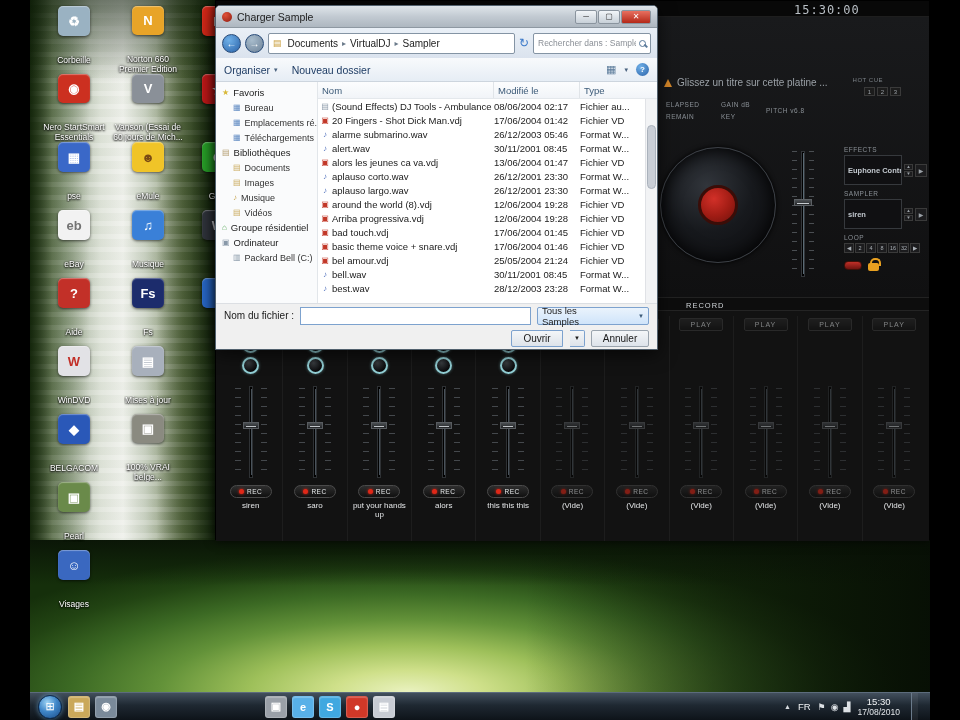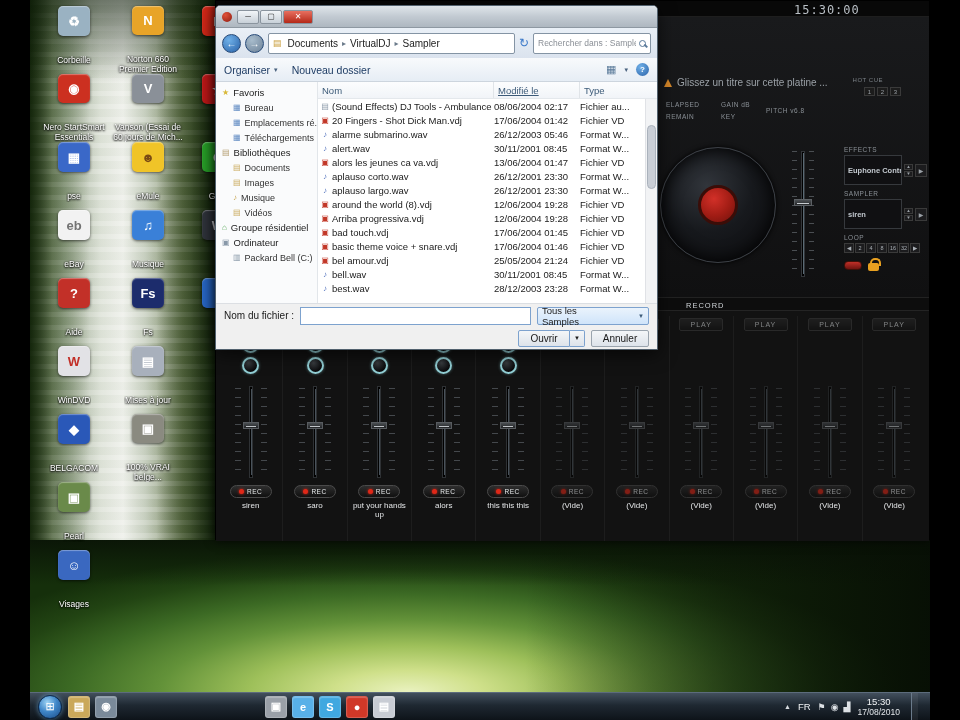--- a/index.html
+++ b/index.html
@@ -142,21 +142,21 @@
     color:#fff;font-size:8px;font-weight:bold;display:flex;align-items:center;justify-content:center;cursor:pointer;}
   .dlg-body{position:absolute;left:0;top:76px;right:0;bottom:46px;display:flex;background:#fff;}
   .dlg-nav{width:102px;background:#fafbfc;border-right:1px solid #e2e6ea;padding-top:3px;overflow:hidden;}
   .nav-row{height:15px;display:flex;align-items:center;gap:4px;font-size:9.5px;color:#222;padding-left:6px;cursor:pointer;white-space:nowrap;}
   .nav-row.sub{padding-left:17px;font-size:9px;color:#333;}
   .nav-glyph{font-size:8px;}
   .dlg-list{flex:1;display:flex;flex-direction:column;position:relative;}
   .list-head{height:17px;display:flex;align-items:center;border-bottom:1px solid #e4e8ec;
     background:linear-gradient(180deg,#fcfdfe,#f1f4f8);font-size:9.5px;color:#3c5a78;}
   .list-head span{padding-left:4px;border-right:1px solid #e0e4e8;height:100%;display:flex;align-items:center;cursor:pointer;}
-  .h-name{width:176px;} .h-date{width:86px;text-decoration:underline;} .h-type{width:50px;border-right:none !important;}
+  .h-name{width:176px;} .h-date{width:86px;} .h-type{width:50px;border-right:none !important;}
   .frows{flex:1;overflow:hidden;}
   .frow{height:14px;display:flex;align-items:center;font-size:9.5px;color:#1a1a1a;cursor:pointer;}
   .ficon{width:14px;text-align:center;font-size:8px;flex:none;}
   .fname{width:162px;overflow:hidden;white-space:nowrap;flex:none;}
   .fdate{width:86px;overflow:hidden;white-space:nowrap;color:#222;flex:none;}
   .ftype{width:50px;overflow:hidden;white-space:nowrap;flex:none;}
   .vscroll{position:absolute;right:0;top:17px;bottom:0;width:12px;background:#f2f3f5;border-left:1px solid #e0e2e6;}
   .vthumb{position:absolute;left:1px;right:1px;top:26px;height:64px;background:#c9ced6;border-radius:5px;border:1px solid #aab2bc;cursor:grab;}
   .dlg-fname{position:absolute;left:0;right:0;bottom:22px;height:24px;background:#f0f0f0;display:flex;align-items:center;
     padding:0 8px;gap:6px;border-top:1px solid #dcdfe3;margin-top:11px;}
@@ -660,20 +660,21 @@
             <span>REC</span>
           </div>
           <div class="ch-name">(Vide)</div>
         </div>
       </div>
   </div>
 
   <div class="dlg">
     <div class="dlg-title">
       <span class="dlg-icon"></span>
+      <span class="dlg-title-text">Charger Sample</span>
       <div class="dlg-winbtns">
 
       <div class="tb">─</div>
           <div class="tb">▢</div>
           <div class="tb">✕</div>
         </div>
     </div>
 
     <div class="dlg-address">
       <div class="navcirc nc-back">←</div>
@@ -891,21 +892,21 @@
 
     <div class="dlg-fname">
       <span class="fn-label">Nom du fichier :</span>
       <input class="fn-input" style="">
       <div class="fn-combo">
         <span>Tous les Samples</span>
         <span class="car">▼</span>
       </div>
     </div>
     <div class="dlg-btns">
-      <div style="display:flex;">
+      <div style="display:flex;gap:7px;">
         <div class="btn btn-open">Ouvrir</div>
         <div class="btn btn-open-caret">▼</div>
       </div>
       <div class="btn btn-cancel">Annuler</div>
     </div>
   </div>
 
   <div class="taskbar">
     <div class="orb">⊞</div>
     <div class="tb-icons">

